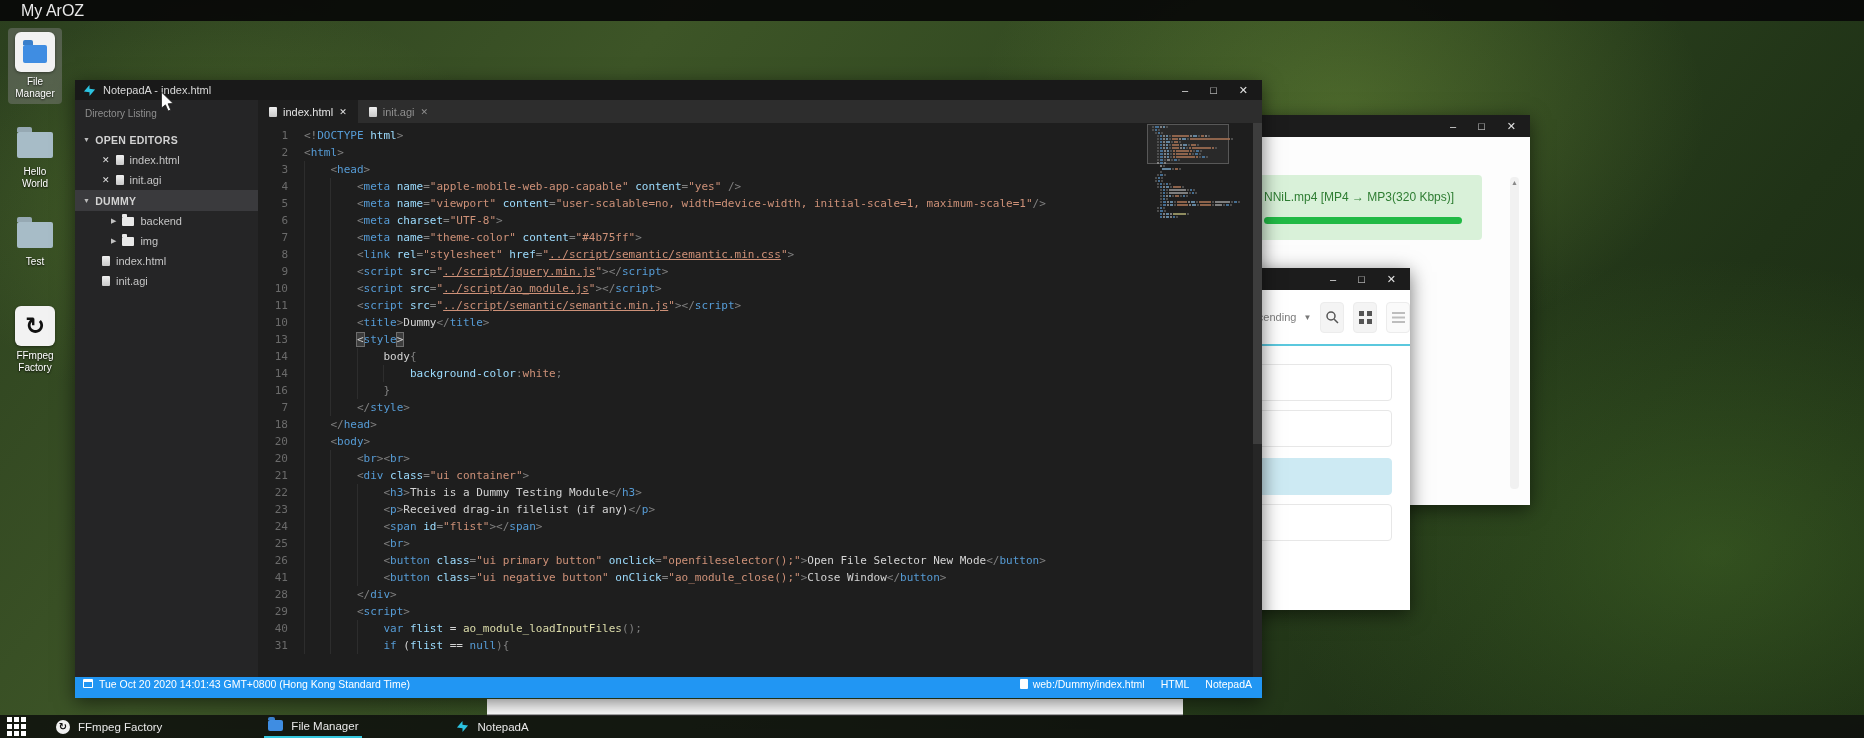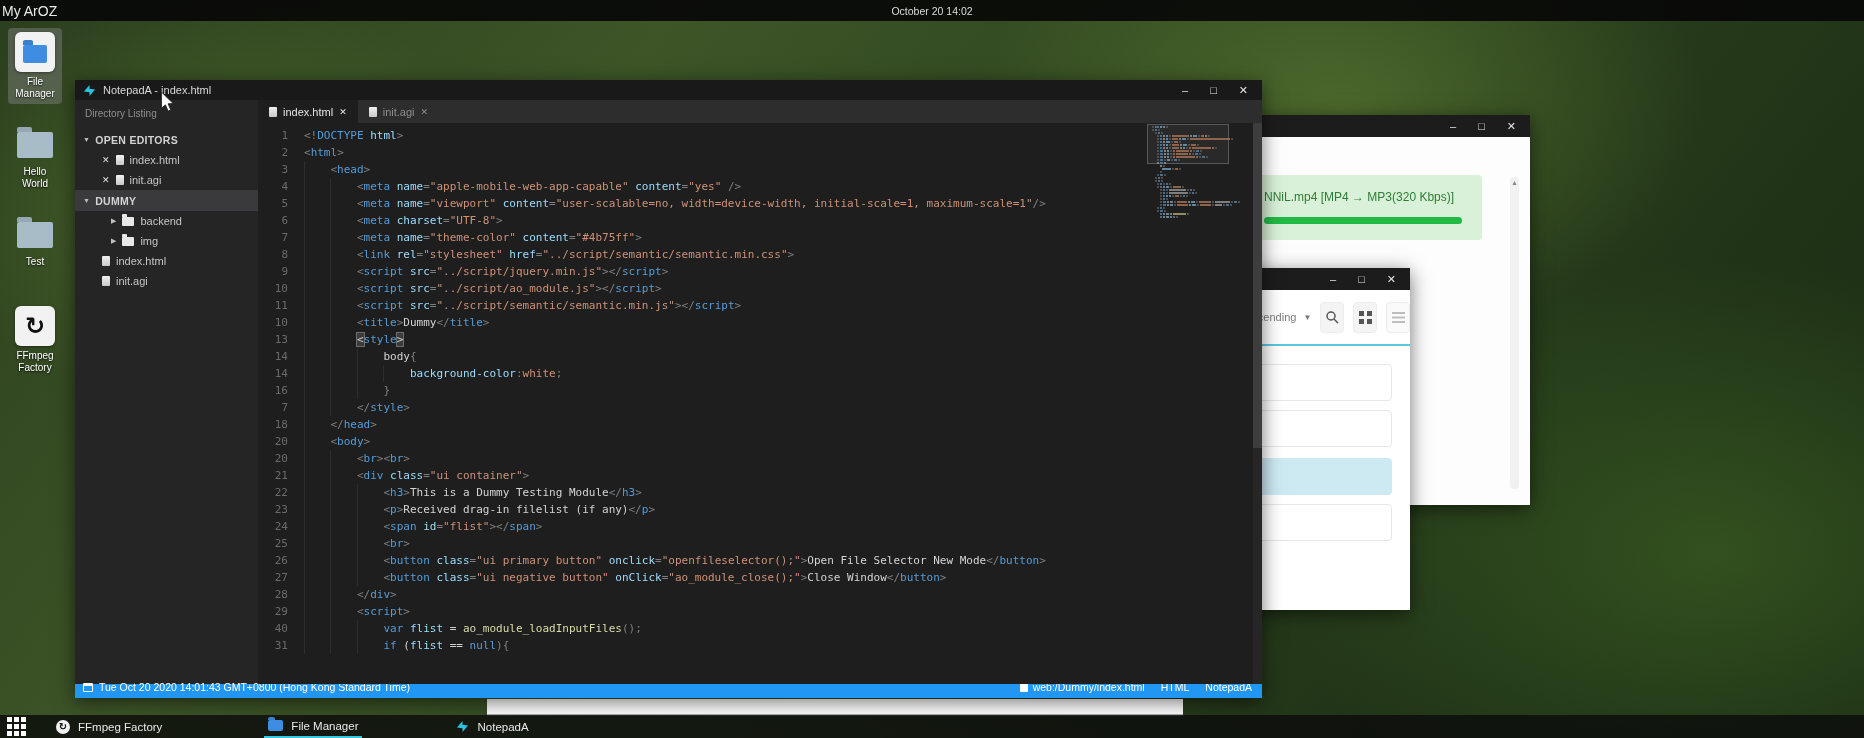--- a/index.html
+++ b/index.html
@@ -9,21 +9,21 @@
     background:
       radial-gradient(ellipse 420px 300px at 12% 28%, rgba(125,165,62,.28), transparent 70%),
       radial-gradient(ellipse 520px 340px at 72% 15%, rgba(150,190,75,.30), transparent 70%),
       radial-gradient(ellipse 640px 420px at 92% 75%, rgba(96,150,52,.32), transparent 70%),
       radial-gradient(ellipse 500px 380px at 38% 92%, rgba(64,104,42,.28), transparent 70%),
       radial-gradient(ellipse 300px 220px at 55% 45%, rgba(30,48,22,.5), transparent 70%),
       linear-gradient(128deg,#2b3f1e 0%,#3d5527 28%,#2e451f 55%,#203317 80%,#1a2b13 100%);
   }
   
   .topbar{position:absolute;left:0;top:0;width:1864px;height:21px;background:rgba(8,8,8,.92);z-index:40;display:flex;align-items:center}
-  .topbar .tb-left{color:#e9e9e9;font-size:14px;padding-left:2px}
+  .topbar .tb-left{color:#e9e9e9;font-size:16px;padding-left:21px}
   .topbar .tb-center{position:absolute;left:0;right:0;text-align:center;color:#dcdcdc;font-size:10.5px}
   
   .desk-icons{position:absolute;left:6px;top:28px;width:58px;z-index:2;display:flex;flex-direction:column;align-items:center}
   .desk-icon{width:54px;padding:4px 2px;margin-bottom:14px;display:flex;flex-direction:column;align-items:center;border-radius:4px}
   .desk-icon.selected{background:rgba(130,130,130,.45)}
   .desk-icon:last-child{margin-top:16px}
   .dk-tile{width:40px;height:40px;display:flex;align-items:center;justify-content:center;border-radius:6px}
   .tile-white{background:#f2f2f2;box-shadow:0 1px 3px rgba(0,0,0,.4)}
   .dk-label{margin-top:4px;color:#fff;font-size:10px;text-align:center;line-height:12px;text-shadow:0 1px 2px rgba(0,0,0,.9);word-break:break-word}
   .ff-glyph{font-family:"DejaVu Sans",sans-serif;font-size:24px;font-weight:bold;color:#111;line-height:1}
@@ -67,33 +67,33 @@
   .tabbar{height:23px;background:#2d2d2d;display:flex}
   .tab{display:flex;align-items:center;gap:6px;padding:0 11px;font-size:11px;color:#8f8f8f}
   .tab.active{background:#1e1e1e;color:#e4e4e4}
   .tab .tclose{font-size:9px}
   .editor{flex:1;position:relative;display:flex;background:#1e1e1e;overflow:hidden}
   .gutter{width:44px;flex:none;padding:4px 14px 0 0;text-align:right;color:#6b6b6b;font:11px/17px "DejaVu Sans Mono",monospace}
   .codecol{flex:1;padding:4px 0 0 2px;font:11px/17px "DejaVu Sans Mono",monospace;white-space:pre;overflow:hidden}
   .code-line{height:17px;white-space:pre}
   .ind{display:inline-block;width:4ch;border-left:1px solid rgba(255,255,255,.07);height:17px;vertical-align:top}
   .tk-p{color:#808080}.tk-t{color:#569cd6}.tk-a{color:#9cdcfe}.tk-s{color:#ce9178}
-  .tk-su{color:#ce9178;}.tk-x{color:#d4d4d4}
+  .tk-su{color:#ce9178;text-decoration:underline}.tk-x{color:#d4d4d4}
   .tk-k{color:#569cd6}.tk-f{color:#dcdcaa}.tk-v{color:#ce9178}
   .tk-hl{color:#d0d0d0;background:#3c3c3c;box-shadow:0 0 0 1px #6e6e6e}
   .minimap{position:absolute;top:3px;right:40px;width:70px}
   .mm-row{height:2px;margin-bottom:1px;font-size:0;white-space:nowrap}
   .mm-seg{display:inline-block;height:2px;margin-right:1px;opacity:.85}
   .mm-p{background:#565656}.mm-t,.mm-k{background:#4d7ca6}.mm-a{background:#7096b4}
   .mm-s,.mm-su,.mm-v{background:#a06f52}.mm-x,.mm-hl{background:#8f8f8f}.mm-f{background:#a3a06b}
   .mm-view{position:absolute;top:-2px;left:-5px;right:-7px;height:40px;border:1px solid rgba(255,255,255,.22);background:rgba(255,255,255,.05)}
   .ed-scroll{position:absolute;right:0;top:0;bottom:0;width:9px;background:#262626}
   .ed-thumb{position:absolute;top:0;right:0;width:9px;height:58%;background:#3d3d3d}
   
-  .np-status{height:14px;background:#2196f3;display:flex;align-items:center;color:#fff;font-size:10.5px;padding:0 10px 8px 8px}
+  .np-status{height:21px;background:#2196f3;display:flex;align-items:center;color:#fff;font-size:10.5px;padding:0 10px 8px 8px}
   .st-left{display:flex;align-items:center;gap:6px}
   .st-right{margin-left:auto;display:flex;align-items:center;gap:16px}
   .st-right .grp{display:flex;align-items:center;gap:5px}
   .cal-icon{width:10px;height:9px;border:1px solid #fff;border-top:3px solid #fff;border-radius:1px}
   .doc-icon{width:8px;height:10px;background:#fff;border-radius:1px}
   
   .ffwin{left:1200px;top:115px;width:330px;height:390px;z-index:2;display:flex;flex-direction:column}
   .ff-body{flex:1;position:relative;background:#fdfdfd}
   .task-panel{position:absolute;left:30px;right:48px;top:38px;background:#d9f1d9;border-radius:4px;padding:15px 14px 16px 34px}
   .task-label{color:#2e7d32;font-size:12px;font-weight:normal;white-space:nowrap}
@@ -125,21 +125,20 @@
   .tb-item:nth-of-type(4){margin-left:90px}
   .tb-ff{width:14px;height:14px;border-radius:50%;background:#f0f0f0;color:#111;font-family:"DejaVu Sans",sans-serif;font-size:10px;font-weight:bold;display:flex;align-items:center;justify-content:center;line-height:1}
   
   .cursor{position:absolute;left:160px;top:92px;z-index:50}
 </style>
 </head>
 <body>
 
 <div class="topbar">
   <span class="tb-left">My ArOZ</span>
-  <span class="tb-center">October 20 14:02</span>
 </div>
 
 <div class="desk-icons" id="desk-icons">
     <div class="desk-icon selected">
       <div class="dk-tile tile-white">
         <div class="cssfolder blue mid"></div>
       </div>
       <div class="dk-label">File Manager</div>
     </div>
     <div class="desk-icon">
@@ -317,21 +316,21 @@
             <div>7</div>
             <div>18</div>
             <div>20</div>
             <div>20</div>
             <div>21</div>
             <div>22</div>
             <div>23</div>
             <div>24</div>
             <div>25</div>
             <div>26</div>
-            <div>27</div>
+            <div>41</div>
             <div>28</div>
             <div>29</div>
             <div>40</div>
             <div>31</div>
           </div>
         <div class="codecol" id="np-code"><div class="code-line"><span class="tk-p">&lt;!</span><span class="tk-t">DOCTYPE</span><span class="tk-x"> </span><span class="tk-a">html</span><span class="tk-p">&gt;</span></div><div class="code-line"><span class="tk-p">&lt;</span><span class="tk-t">html</span><span class="tk-p">&gt;</span></div><div class="code-line"><span class="ind"></span><span class="tk-p">&lt;</span><span class="tk-t">head</span><span class="tk-p">&gt;</span></div><div class="code-line"><span class="ind"></span><span class="ind"></span><span class="tk-p">&lt;</span><span class="tk-t">meta</span><span class="tk-x"> </span><span class="tk-a">name</span><span class="tk-p">=</span><span class="tk-s">"apple-mobile-web-app-capable"</span><span class="tk-x"> </span><span class="tk-a">content</span><span class="tk-p">=</span><span class="tk-s">"yes"</span><span class="tk-x"> </span><span class="tk-p">/&gt;</span></div><div class="code-line"><span class="ind"></span><span class="ind"></span><span class="tk-p">&lt;</span><span class="tk-t">meta</span><span class="tk-x"> </span><span class="tk-a">name</span><span class="tk-p">=</span><span class="tk-s">"viewport"</span><span class="tk-x"> </span><span class="tk-a">content</span><span class="tk-p">=</span><span class="tk-s">"user-scalable=no, width=device-width, initial-scale=1, maximum-scale=1"</span><span class="tk-p">/&gt;</span></div><div class="code-line"><span class="ind"></span><span class="ind"></span><span class="tk-p">&lt;</span><span class="tk-t">meta</span><span class="tk-x"> </span><span class="tk-a">charset</span><span class="tk-p">=</span><span class="tk-s">"UTF-8"</span><span class="tk-p">&gt;</span></div><div class="code-line"><span class="ind"></span><span class="ind"></span><span class="tk-p">&lt;</span><span class="tk-t">meta</span><span class="tk-x"> </span><span class="tk-a">name</span><span class="tk-p">=</span><span class="tk-s">"theme-color"</span><span class="tk-x"> </span><span class="tk-a">content</span><span class="tk-p">=</span><span class="tk-s">"#4b75ff"</span><span class="tk-p">&gt;</span></div><div class="code-line"><span class="ind"></span><span class="ind"></span><span class="tk-p">&lt;</span><span class="tk-t">link</span><span class="tk-x"> </span><span class="tk-a">rel</span><span class="tk-p">=</span><span class="tk-s">"stylesheet"</span><span class="tk-x"> </span><span class="tk-a">href</span><span class="tk-p">=</span><span class="tk-s">"</span><span class="tk-su">../script/semantic/semantic.min.css</span><span class="tk-s">"</span><span class="tk-p">&gt;</span></div><div class="code-line"><span class="ind"></span><span class="ind"></span><span class="tk-p">&lt;</span><span class="tk-t">script</span><span class="tk-x"> </span><span class="tk-a">src</span><span class="tk-p">=</span><span class="tk-s">"</span><span class="tk-su">../script/jquery.min.js</span><span class="tk-s">"</span><span class="tk-p">&gt;&lt;/</span><span class="tk-t">script</span><span class="tk-p">&gt;</span></div><div class="code-line"><span class="ind"></span><span class="ind"></span><span class="tk-p">&lt;</span><span class="tk-t">script</span><span class="tk-x"> </span><span class="tk-a">src</span><span class="tk-p">=</span><span class="tk-s">"</span><span class="tk-su">../script/ao_module.js</span><span class="tk-s">"</span><span class="tk-p">&gt;&lt;/</span><span class="tk-t">script</span><span class="tk-p">&gt;</span></div><div class="code-line"><span class="ind"></span><span class="ind"></span><span class="tk-p">&lt;</span><span class="tk-t">script</span><span class="tk-x"> </span><span class="tk-a">src</span><span class="tk-p">=</span><span class="tk-s">"</span><span class="tk-su">../script/semantic/semantic.min.js</span><span class="tk-s">"</span><span class="tk-p">&gt;&lt;/</span><span class="tk-t">script</span><span class="tk-p">&gt;</span></div><div class="code-line"><span class="ind"></span><span class="ind"></span><span class="tk-p">&lt;</span><span class="tk-t">title</span><span class="tk-p">&gt;</span><span class="tk-x">Dummy</span><span class="tk-p">&lt;/</span><span class="tk-t">title</span><span class="tk-p">&gt;</span></div><div class="code-line"><span class="ind"></span><span class="ind"></span><span class="tk-hl">&lt;</span><span class="tk-t">style</span><span class="tk-hl">&gt;</span></div><div class="code-line"><span class="ind"></span><span class="ind"></span><span class="ind"></span><span class="tk-x">body</span><span class="tk-p">{</span></div><div class="code-line"><span class="ind"></span><span class="ind"></span><span class="ind"></span><span class="ind"></span><span class="tk-a">background-color</span><span class="tk-p">:</span><span class="tk-v">white</span><span class="tk-p">;</span></div><div class="code-line"><span class="ind"></span><span class="ind"></span><span class="ind"></span><span class="tk-p">}</span></div><div class="code-line"><span class="ind"></span><span class="ind"></span><span class="tk-p">&lt;/</span><span class="tk-t">style</span><span class="tk-p">&gt;</span></div><div class="code-line"><span class="ind"></span><span class="tk-p">&lt;/</span><span class="tk-t">head</span><span class="tk-p">&gt;</span></div><div class="code-line"><span class="ind"></span><span class="tk-p">&lt;</span><span class="tk-t">body</span><span class="tk-p">&gt;</span></div><div class="code-line"><span class="ind"></span><span class="ind"></span><span class="tk-p">&lt;</span><span class="tk-t">br</span><span class="tk-p">&gt;&lt;</span><span class="tk-t">br</span><span class="tk-p">&gt;</span></div><div class="code-line"><span class="ind"></span><span class="ind"></span><span class="tk-p">&lt;</span><span class="tk-t">div</span><span class="tk-x"> </span><span class="tk-a">class</span><span class="tk-p">=</span><span class="tk-s">"ui container"</span><span class="tk-p">&gt;</span></div><div class="code-line"><span class="ind"></span><span class="ind"></span><span class="ind"></span><span class="tk-p">&lt;</span><span class="tk-t">h3</span><span class="tk-p">&gt;</span><span class="tk-x">This is a Dummy Testing Module</span><span class="tk-p">&lt;/</span><span class="tk-t">h3</span><span class="tk-p">&gt;</span></div><div class="code-line"><span class="ind"></span><span class="ind"></span><span class="ind"></span><span class="tk-p">&lt;</span><span class="tk-t">p</span><span class="tk-p">&gt;</span><span class="tk-x">Received drag-in filelist (if any)</span><span class="tk-p">&lt;/</span><span class="tk-t">p</span><span class="tk-p">&gt;</span></div><div class="code-line"><span class="ind"></span><span class="ind"></span><span class="ind"></span><span class="tk-p">&lt;</span><span class="tk-t">span</span><span class="tk-x"> </span><span class="tk-a">id</span><span class="tk-p">=</span><span class="tk-s">"flist"</span><span class="tk-p">&gt;&lt;/</span><span class="tk-t">span</span><span class="tk-p">&gt;</span></div><div class="code-line"><span class="ind"></span><span class="ind"></span><span class="ind"></span><span class="tk-p">&lt;</span><span class="tk-t">br</span><span class="tk-p">&gt;</span></div><div class="code-line"><span class="ind"></span><span class="ind"></span><span class="ind"></span><span class="tk-p">&lt;</span><span class="tk-t">button</span><span class="tk-x"> </span><span class="tk-a">class</span><span class="tk-p">=</span><span class="tk-s">"ui primary button"</span><span class="tk-x"> </span><span class="tk-a">onclick</span><span class="tk-p">=</span><span class="tk-s">"openfileselector();"</span><span class="tk-p">&gt;</span><span class="tk-x">Open File Selector New Mode</span><span class="tk-p">&lt;/</span><span class="tk-t">button</span><span class="tk-p">&gt;</span></div><div class="code-line"><span class="ind"></span><span class="ind"></span><span class="ind"></span><span class="tk-p">&lt;</span><span class="tk-t">button</span><span class="tk-x"> </span><span class="tk-a">class</span><span class="tk-p">=</span><span class="tk-s">"ui negative button"</span><span class="tk-x"> </span><span class="tk-a">onClick</span><span class="tk-p">=</span><span class="tk-s">"ao_module_close();"</span><span class="tk-p">&gt;</span><span class="tk-x">Close Window</span><span class="tk-p">&lt;/</span><span class="tk-t">button</span><span class="tk-p">&gt;</span></div><div class="code-line"><span class="ind"></span><span class="ind"></span><span class="tk-p">&lt;/</span><span class="tk-t">div</span><span class="tk-p">&gt;</span></div><div class="code-line"><span class="ind"></span><span class="ind"></span><span class="tk-p">&lt;</span><span class="tk-t">script</span><span class="tk-p">&gt;</span></div><div class="code-line"><span class="ind"></span><span class="ind"></span><span class="ind"></span><span class="tk-k">var</span><span class="tk-x"> </span><span class="tk-a">flist</span><span class="tk-x"> = </span><span class="tk-f">ao_module_loadInputFiles</span><span class="tk-p">();</span></div><div class="code-line"><span class="ind"></span><span class="ind"></span><span class="ind"></span><span class="tk-k">if</span><span class="tk-x"> (</span><span class="tk-a">flist</span><span class="tk-x"> == </span><span class="tk-k">null</span><span class="tk-p">){</span></div></div>
         <div class="minimap" id="np-minimap">
           <div class="mm-view"></div>
         <div class="mm-row" style="padding-left: 0px;"><span class="mm-seg mm-p" style="width: 2px;"></span><span class="mm-seg mm-t" style="width: 4px;"></span><span class="mm-seg mm-x" style="width: 2px;"></span><span class="mm-seg mm-a" style="width: 2px;"></span><span class="mm-seg mm-p" style="width: 2px;"></span></div>
             <div class="mm-row" style="padding-left: 0px;"><span class="mm-seg mm-p" style="width: 2px;"></span><span class="mm-seg mm-t" style="width: 2px;"></span><span class="mm-seg mm-p" style="width: 2px;"></span></div>

